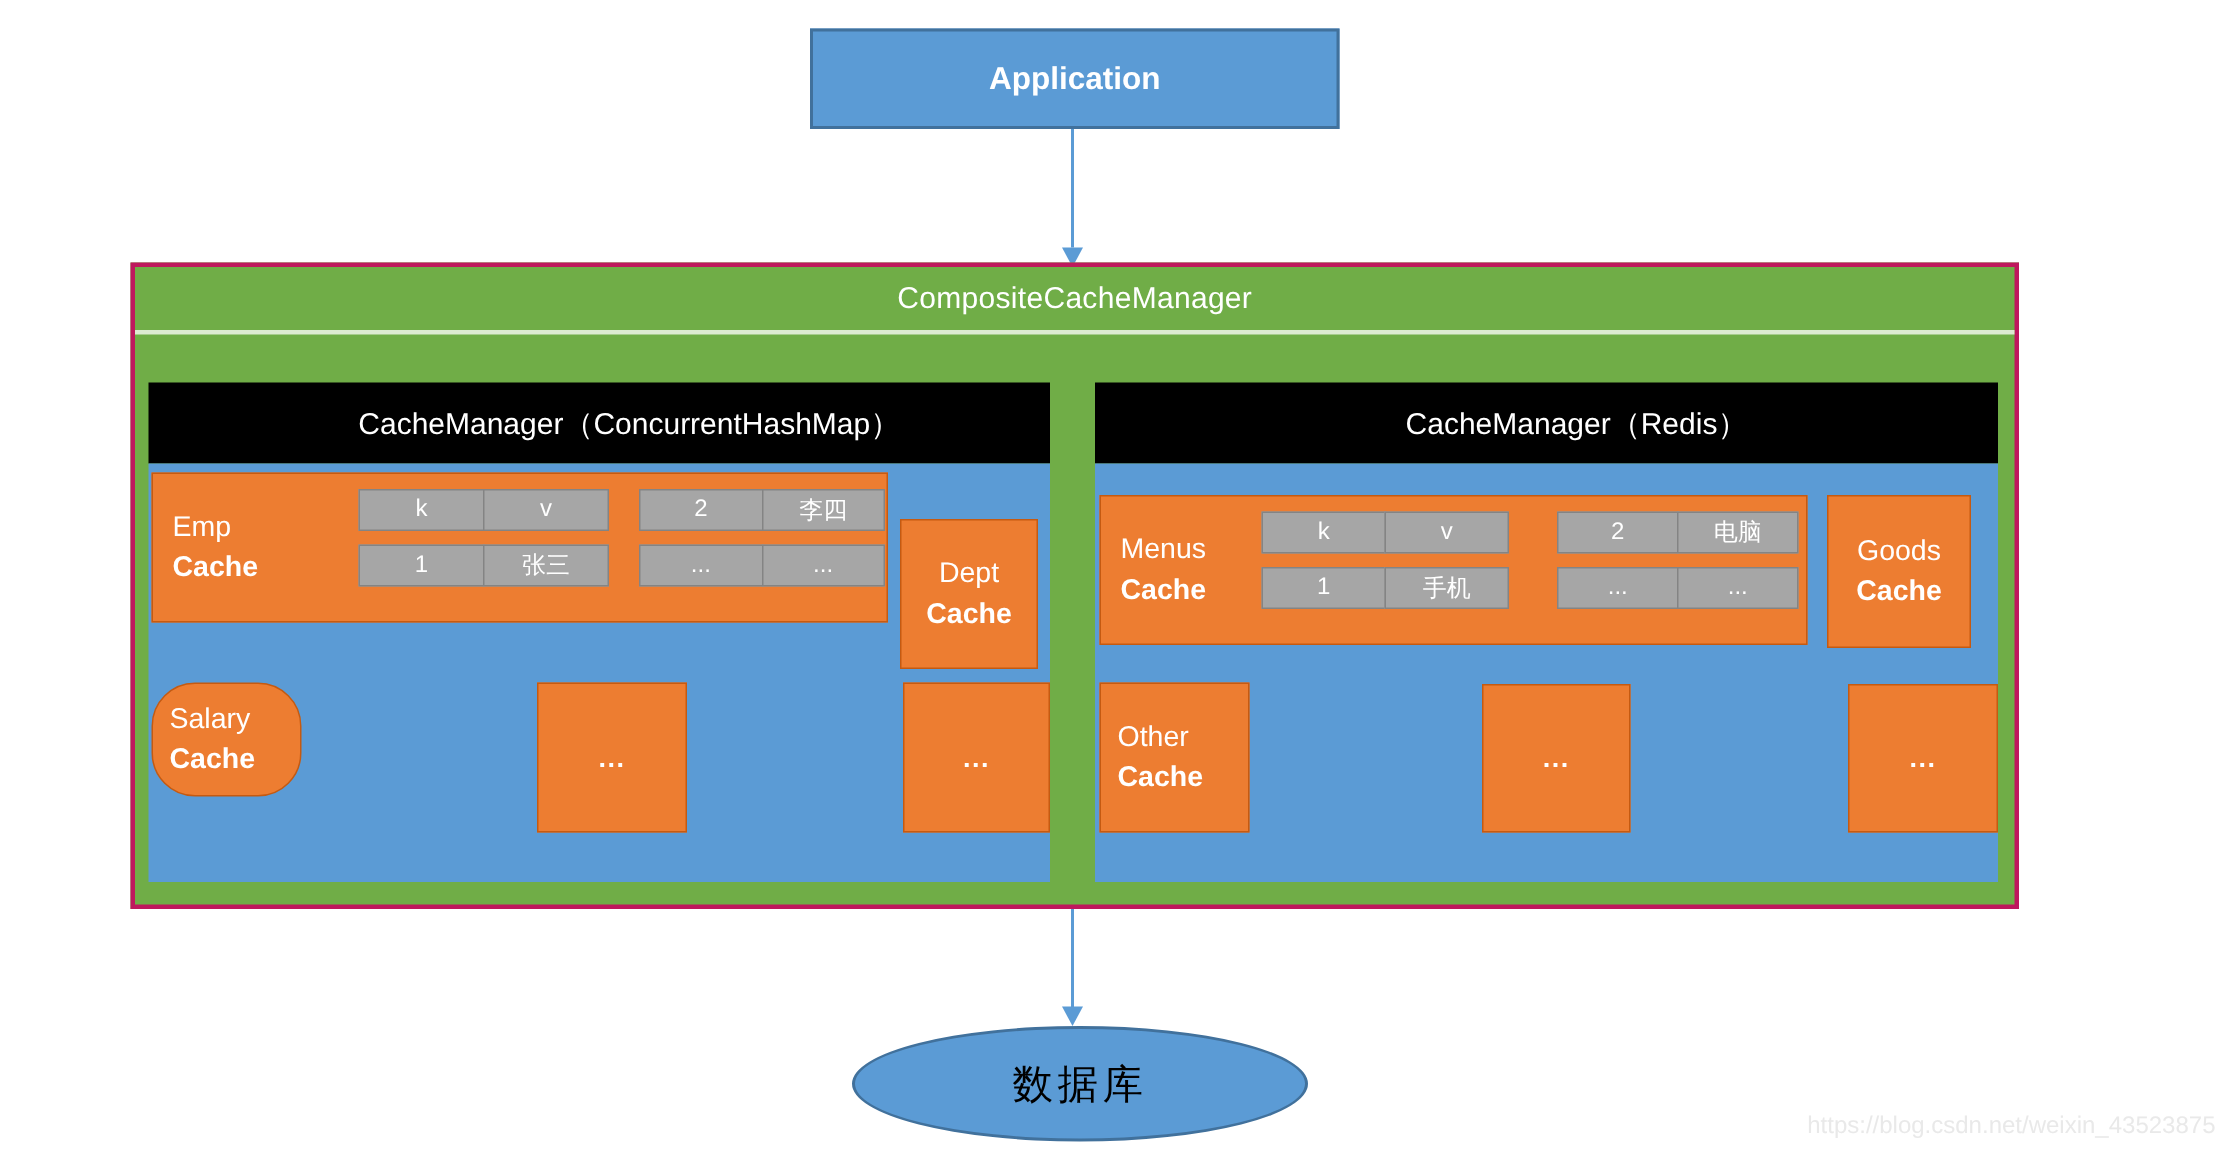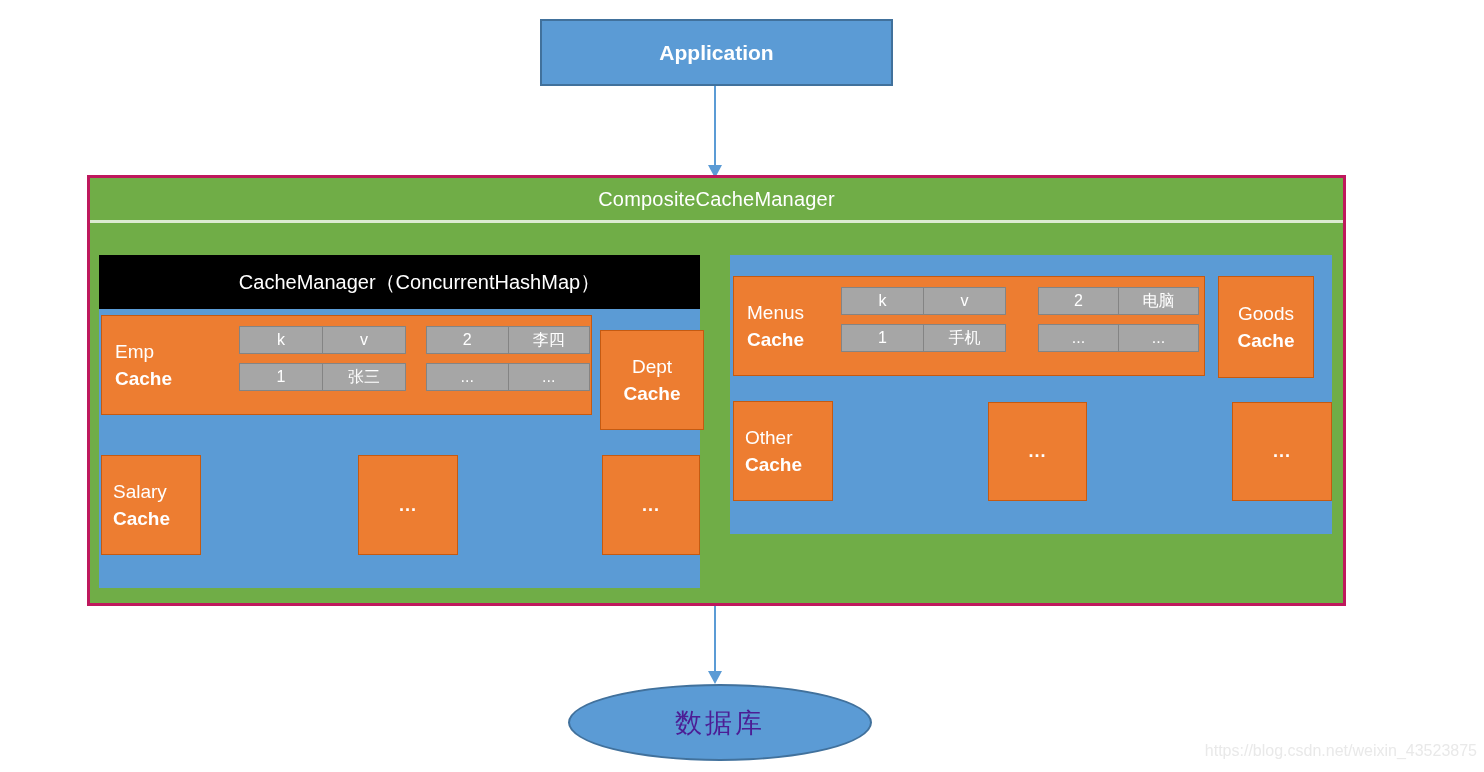--- a/index.html
+++ b/index.html
@@ -59,21 +59,21 @@
     display:flex;align-items:center;justify-content:center;
     color:#fff;font-size:16px;
   }
   .tbl-cell + .tbl-cell{margin-left:-1px;}
 
   
   .db-ellipse{
     left:568px;top:684px;width:304px;height:77px;background:#5B9BD5;
     border:2px solid #41719C;border-radius:50%;box-sizing:border-box;
     display:flex;align-items:center;justify-content:center;
-    color:#4c1d95;font-size:27px;letter-spacing:3px;
+    color:#000000;font-size:27px;letter-spacing:3px;
   }
 
   .watermark{
     right:7px;top:742px;color:#E9E9E9;font-size:16px;
   }
 </style>
 </head>
 <body>
 
 <div class="abs app-box">
@@ -115,43 +115,46 @@
             <div class="tbl-cell">2</div>
             <div class="tbl-cell">李四</div>
           </div>
           <div class="tbl-row">
             <div class="tbl-cell">...</div>
             <div class="tbl-cell">...</div>
           </div>
         </div>
       </div>
 
-      <div class="ocache cache-centered" style="left:501px;top:21px;width:104px;height:100px;">
+      <div class="ocache cache-centered" style="left:501px;top:37px;width:92px;height:100px;">
         <div class="t1">Dept</div>
         <div class="t2" style="font-weight:bold;">Cache</div>
       </div>
 
-      <div class="ocache" style="left:2px;top:146px;width:100px;height:100px;">
+      <div class="ocache" style="left:2px;top:146px;width:100px;height:76px;border-radius:29px;">
         <div class="cache-label" style="left:11px;">
           <div class="t1">Salary</div>
           <div class="t2">Cache</div>
         </div>
       </div>
 
       <div class="ocache dots-box" style="left:259px;top:146px;width:100px;height:100px;">
         <span>...</span>
       </div>
       <div class="ocache dots-box" style="left:503px;top:146px;width:98px;height:100px;">
         <span>...</span>
       </div>
 
     </div>
   </div>
 
   <div class="panel panel-right">
+    <div class="panel-header">
+      <span>CacheManager（Redis）</span>
+    </div>
     <div class="panel-body">
 
       <div class="ocache" style="left:3px;top:21px;width:472px;height:100px;">
         <div class="cache-label">
           <div class="t1">Menus</div>
           <div class="t2">Cache</div>
         </div>
 
         <div class="tbl" style="left:107px;top:10px;width:165px;">
           <div class="tbl-row">

